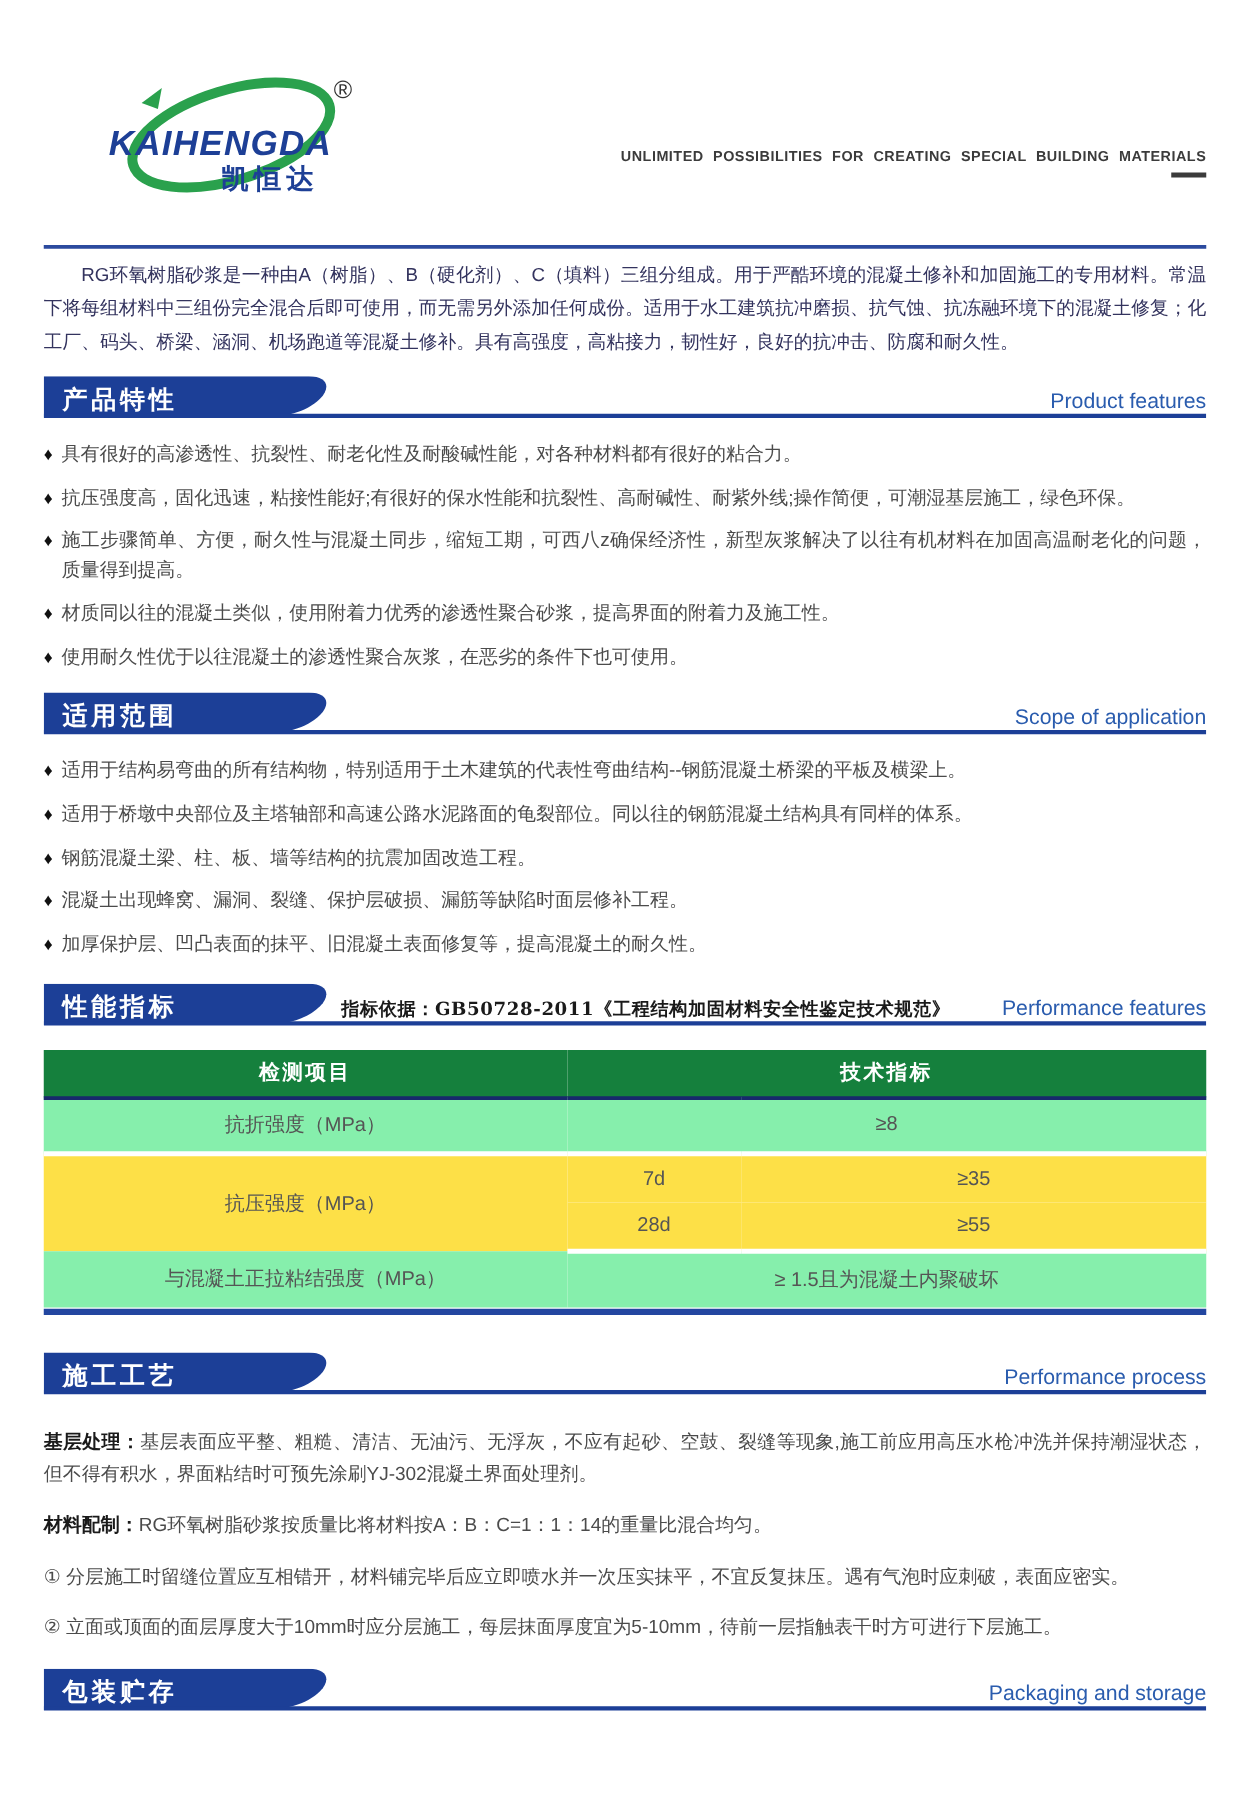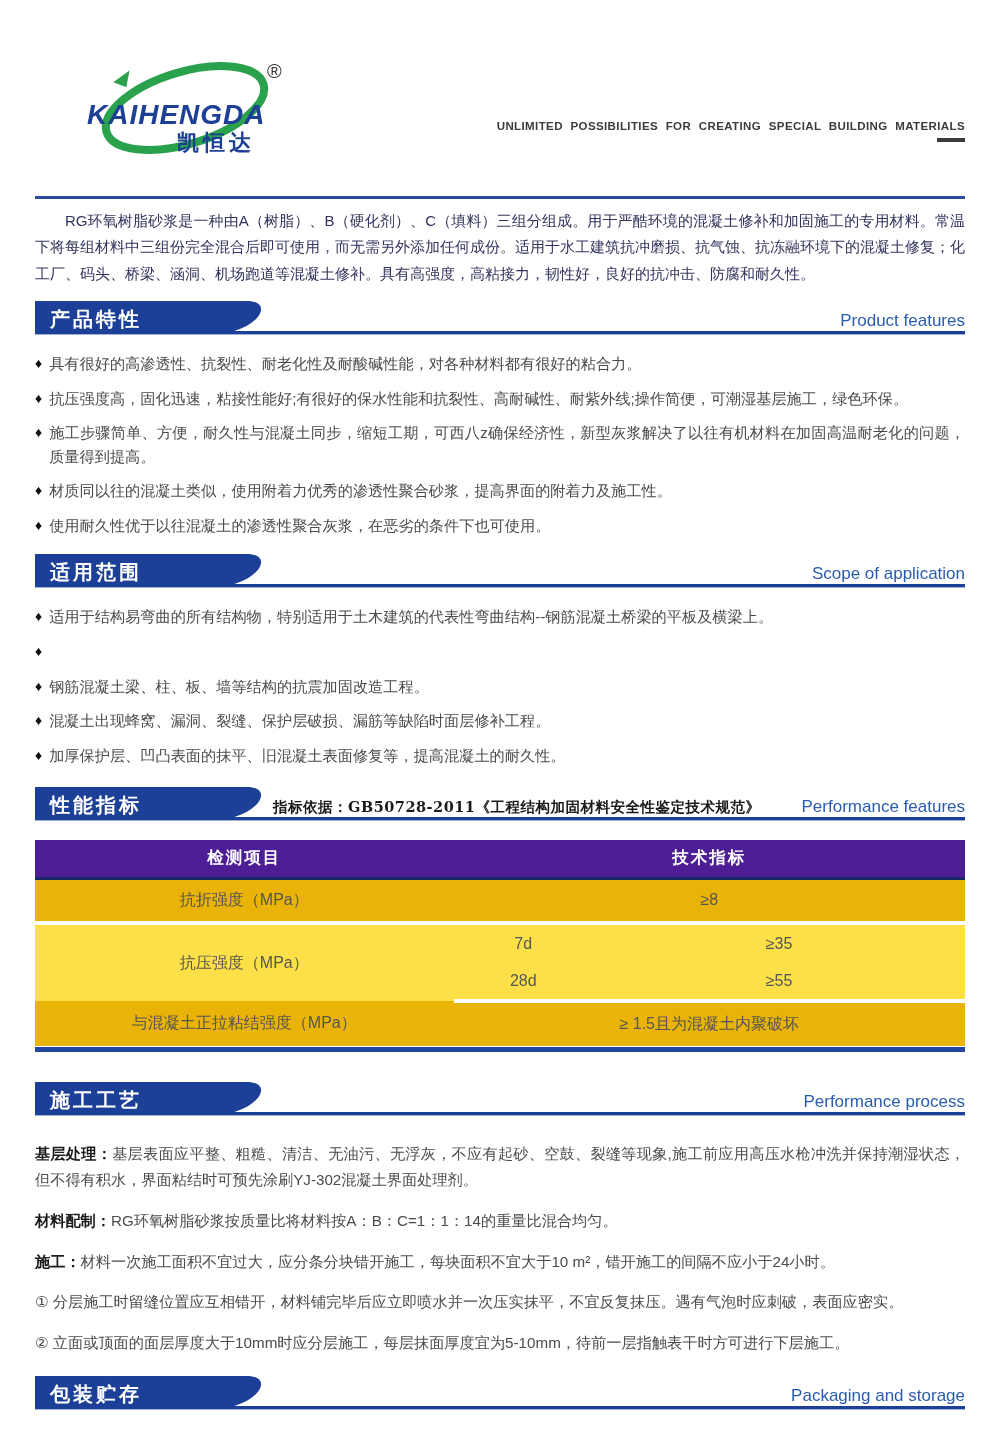--- a/index.html
+++ b/index.html
@@ -46,25 +46,25 @@
 
   
   .bullets { margin-top: 10px; }
   .bullet { display: flex; gap: 7px; margin: 11px 0; font-size: 15.2px; line-height: 1.55; color: #4b4b4b; text-align: justify; }
   .bullet .dia { color: #111; font-size: 14px; line-height: 1.7; flex: 0 0 auto; }
 
   
   .tbl { width: 100%; border-collapse: collapse; margin-top: 13px; table-layout: fixed; }
   .tbl col.c1 { width: 45%; } .tbl col.c2 { width: 15%; } .tbl col.c3 { width: 40%; }
   .tbl th {
-    background: #4c1d95; color: #fff; font-size: 16.5px; font-weight: bold;
+    background: #15803d; color: #fff; font-size: 16.5px; font-weight: bold;
     letter-spacing: 2px; height: 38px; border-bottom: 3px solid #17296b;
   }
   .tbl td { text-align: center; font-size: 16px; color: #555; }
-  .tbl tr.r-white td { height: 45px; background: #eab308; }
+  .tbl tr.r-white td { height: 45px; background: #86efac; }
   .tbl tr.r-purple td { height: 39px; background: #fde047; }
   .tbl tr.r-purple-top td { border-top: 4px solid #fff; }
   .tbl tr.r-purple-bot td { border-bottom: 4px solid #fff; }
   .tbl-bottom-rule { height: 5px; background: #2346a0; margin-top: 1px; }
 
   
   .paras { margin-top: 19px; }
   .para { margin: 15px 0; font-size: 15.2px; line-height: 1.7; color: #4b4b4b; text-align: justify; }
   .para .lbl { font-weight: bold; color: #1a1a1a; }
 
@@ -135,20 +135,21 @@
     <span class="cn">适用范围</span>
     <span class="en">Scope of application</span>
   </div>
   <div class="bullets">
     <div class="bullet">
         <span class="dia">♦</span>
         <span>适用于结构易弯曲的所有结构物，特别适用于土木建筑的代表性弯曲结构--钢筋混凝土桥梁的平板及横梁上。</span>
       </div>
     <div class="bullet">
         <span class="dia">♦</span>
+        <span>适用于桥墩中央部位及主塔轴部和高速公路水泥路面的龟裂部位。同以往的钢筋混凝土结构具有同样的体系。</span>
       </div>
     <div class="bullet">
         <span class="dia">♦</span>
         <span>钢筋混凝土梁、柱、板、墙等结构的抗震加固改造工程。</span>
       </div>
     <div class="bullet">
         <span class="dia">♦</span>
         <span>混凝土出现蜂窝、漏洞、裂缝、保护层破损、漏筋等缺陷时面层修补工程。</span>
       </div>
     <div class="bullet">
@@ -203,21 +204,20 @@
     <svg class="shape" viewBox="0 0 930 40" preserveAspectRatio="none">
       <path d="M0,0 H212 C227,0 230,9 221,18 C210,29 192,33 174,33 H0 Z" fill="#1c3f97"></path>
       <rect x="0" y="30" width="930" height="3.4" fill="#1c3f97"></rect>
     </svg>
     <span class="cn">施工工艺</span>
     <span class="en">Performance process</span>
   </div>
   <div class="paras">
     <p class="para"><span class="lbl">基层处理：</span><span>基层表面应平整、粗糙、清洁、无油污、无浮灰，不应有起砂、空鼓、裂缝等现象,施工前应用高压水枪冲洗并保持潮湿状态，但不得有积水，界面粘结时可预先涂刷YJ-302混凝土界面处理剂。</span></p>
     <p class="para"><span class="lbl">材料配制：</span><span>RG环氧树脂砂浆按质量比将材料按A：B：C=1：1：14的重量比混合均匀。</span></p>
-    <p class="para"><span class="lbl">施工：</span><span>材料一次施工面积不宜过大，应分条分块错开施工，每块面积不宜大于10 m²，错开施工的间隔不应小于24小时。</span></p>
     <p class="para"><span class="lbl"></span><span>① 分层施工时留缝位置应互相错开，材料铺完毕后应立即喷水并一次压实抹平，不宜反复抹压。遇有气泡时应刺破，表面应密实。</span></p>
     <p class="para"><span class="lbl"></span><span>② 立面或顶面的面层厚度大于10mm时应分层施工，每层抹面厚度宜为5-10mm，待前一层指触表干时方可进行下层施工。</span></p>
   </div>
 
   <div class="sec mt-pack">
     <svg class="shape" viewBox="0 0 930 40" preserveAspectRatio="none">
       <path d="M0,0 H212 C227,0 230,9 221,18 C210,29 192,33 174,33 H0 Z" fill="#1c3f97"></path>
       <rect x="0" y="30" width="930" height="3.4" fill="#1c3f97"></rect>
     </svg>
     <span class="cn">包装贮存</span>

